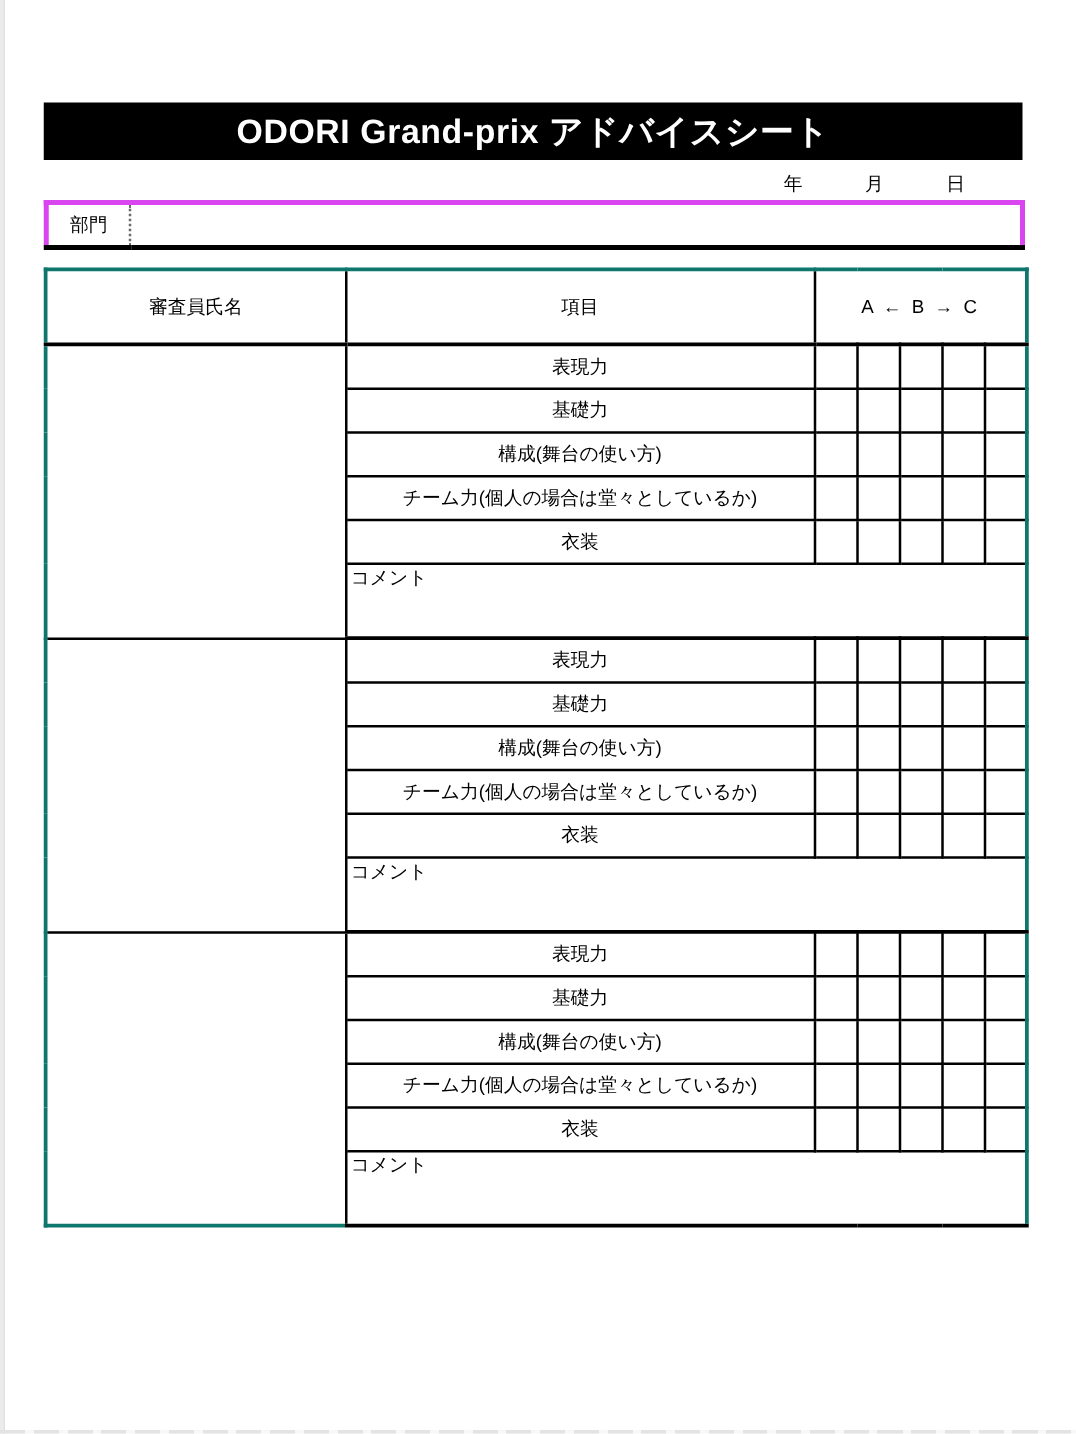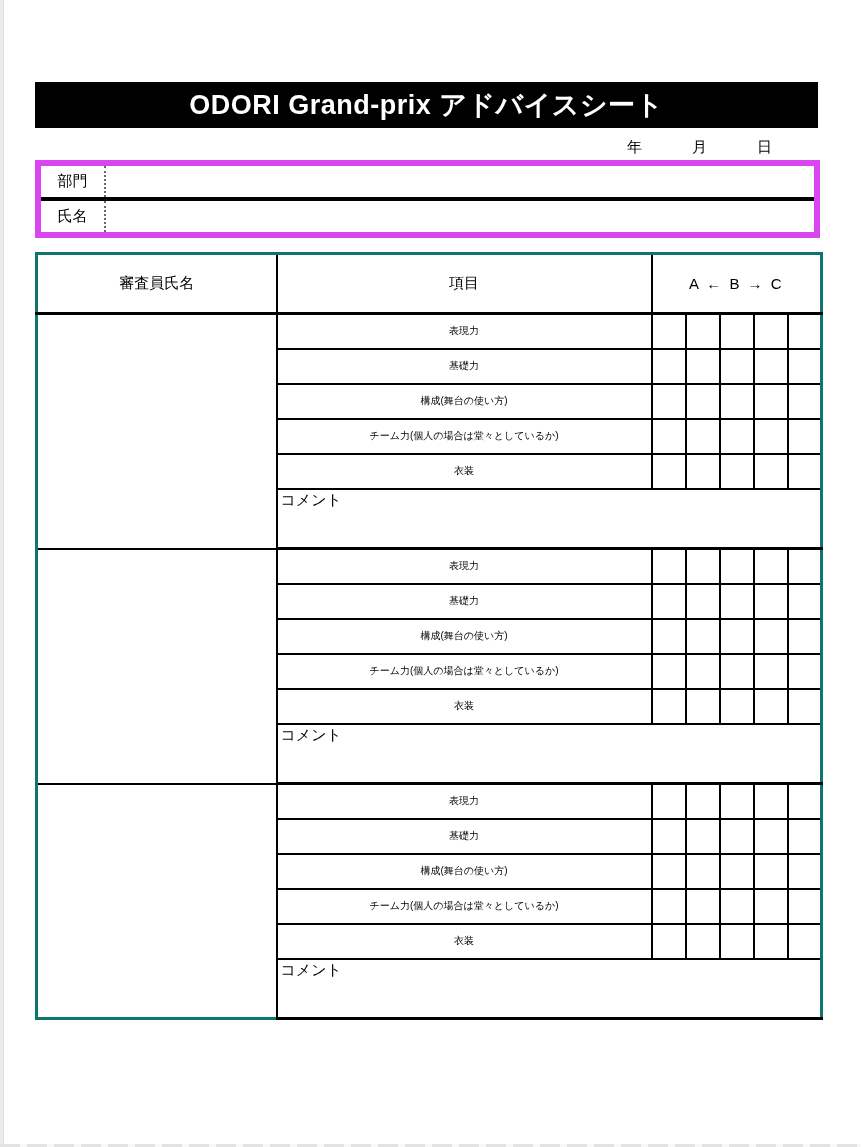--- a/index.html
+++ b/index.html
@@ -36,21 +36,21 @@
     height: 32px; width: 785px;
     display: flex; justify-content: flex-end; align-items: flex-end;
     padding: 0 48px 3px 0;
     font-size: 15px;
   }
   .date-unit { display: inline-block; margin-left: 50px; }
 
   
   .info-table {
     border-collapse: collapse; table-layout: fixed;
-    width: 785px; border: 6px solid #d946ef;
+    width: 785px; border: 4px solid #d946ef;
   }
   .info-table td { height: 36px; padding: 0; }
   .info-label {
     text-align: center; font-size: 15px;
     border-right: 2px dotted #6a6a6a;
   }
   .info-row-first td { border-bottom: 4px solid #000; }
   .col-info-label { width: 67px; }
 
   
@@ -60,21 +60,21 @@
     margin-top: 14px;
     font-size: 15px;
   }
   .main-table th, .main-table td {
     border: 2px solid #000; padding: 0; text-align: center; vertical-align: middle;
   }
   .header-row { height: 60px; }
   .header-row th { font-weight: normal; border-bottom: 3px solid #000; }
   .scale-header { letter-spacing: 2px; border-left: 3px solid #000; }
   .item-row { height: 35px; }
-  .item-cell { font-size: 10px; margin-left: 26px; }
+  .item-cell { font-size: 15px; margin-left: 26px; }
   .rating-cell { background: #ffffff; }
   .first-rating { border-left: 3px solid #000; }
   .judge-cell { border-bottom: 3px solid #000; background: #ffffff; }
   .comment-row td {
     height: 60px; border-bottom: 3px solid #000;
     text-align: left; vertical-align: top;
     padding: 1px 3px; font-size: 15px;
   }
   .col-judge { width: 240px; }
   .col-item { width: 375px; }
@@ -102,24 +102,20 @@
     <table class="info-table">
       <colgroup>
           <col class="col-info-label">
           <col>
         </colgroup>
       <tbody>
         <tr class="info-row-first">
           <td class="info-label">部門</td>
           <td class="info-field"></td>
         </tr>
-        <tr>
-          <td class="info-label">氏名</td>
-          <td class="info-field"></td>
-        </tr>
       </tbody>
     </table>
 
     <table class="main-table">
       <colgroup>
         <col class="col-judge">
         <col class="col-item">
         <col class="col-rating">
           <col class="col-rating">
           <col class="col-rating">

